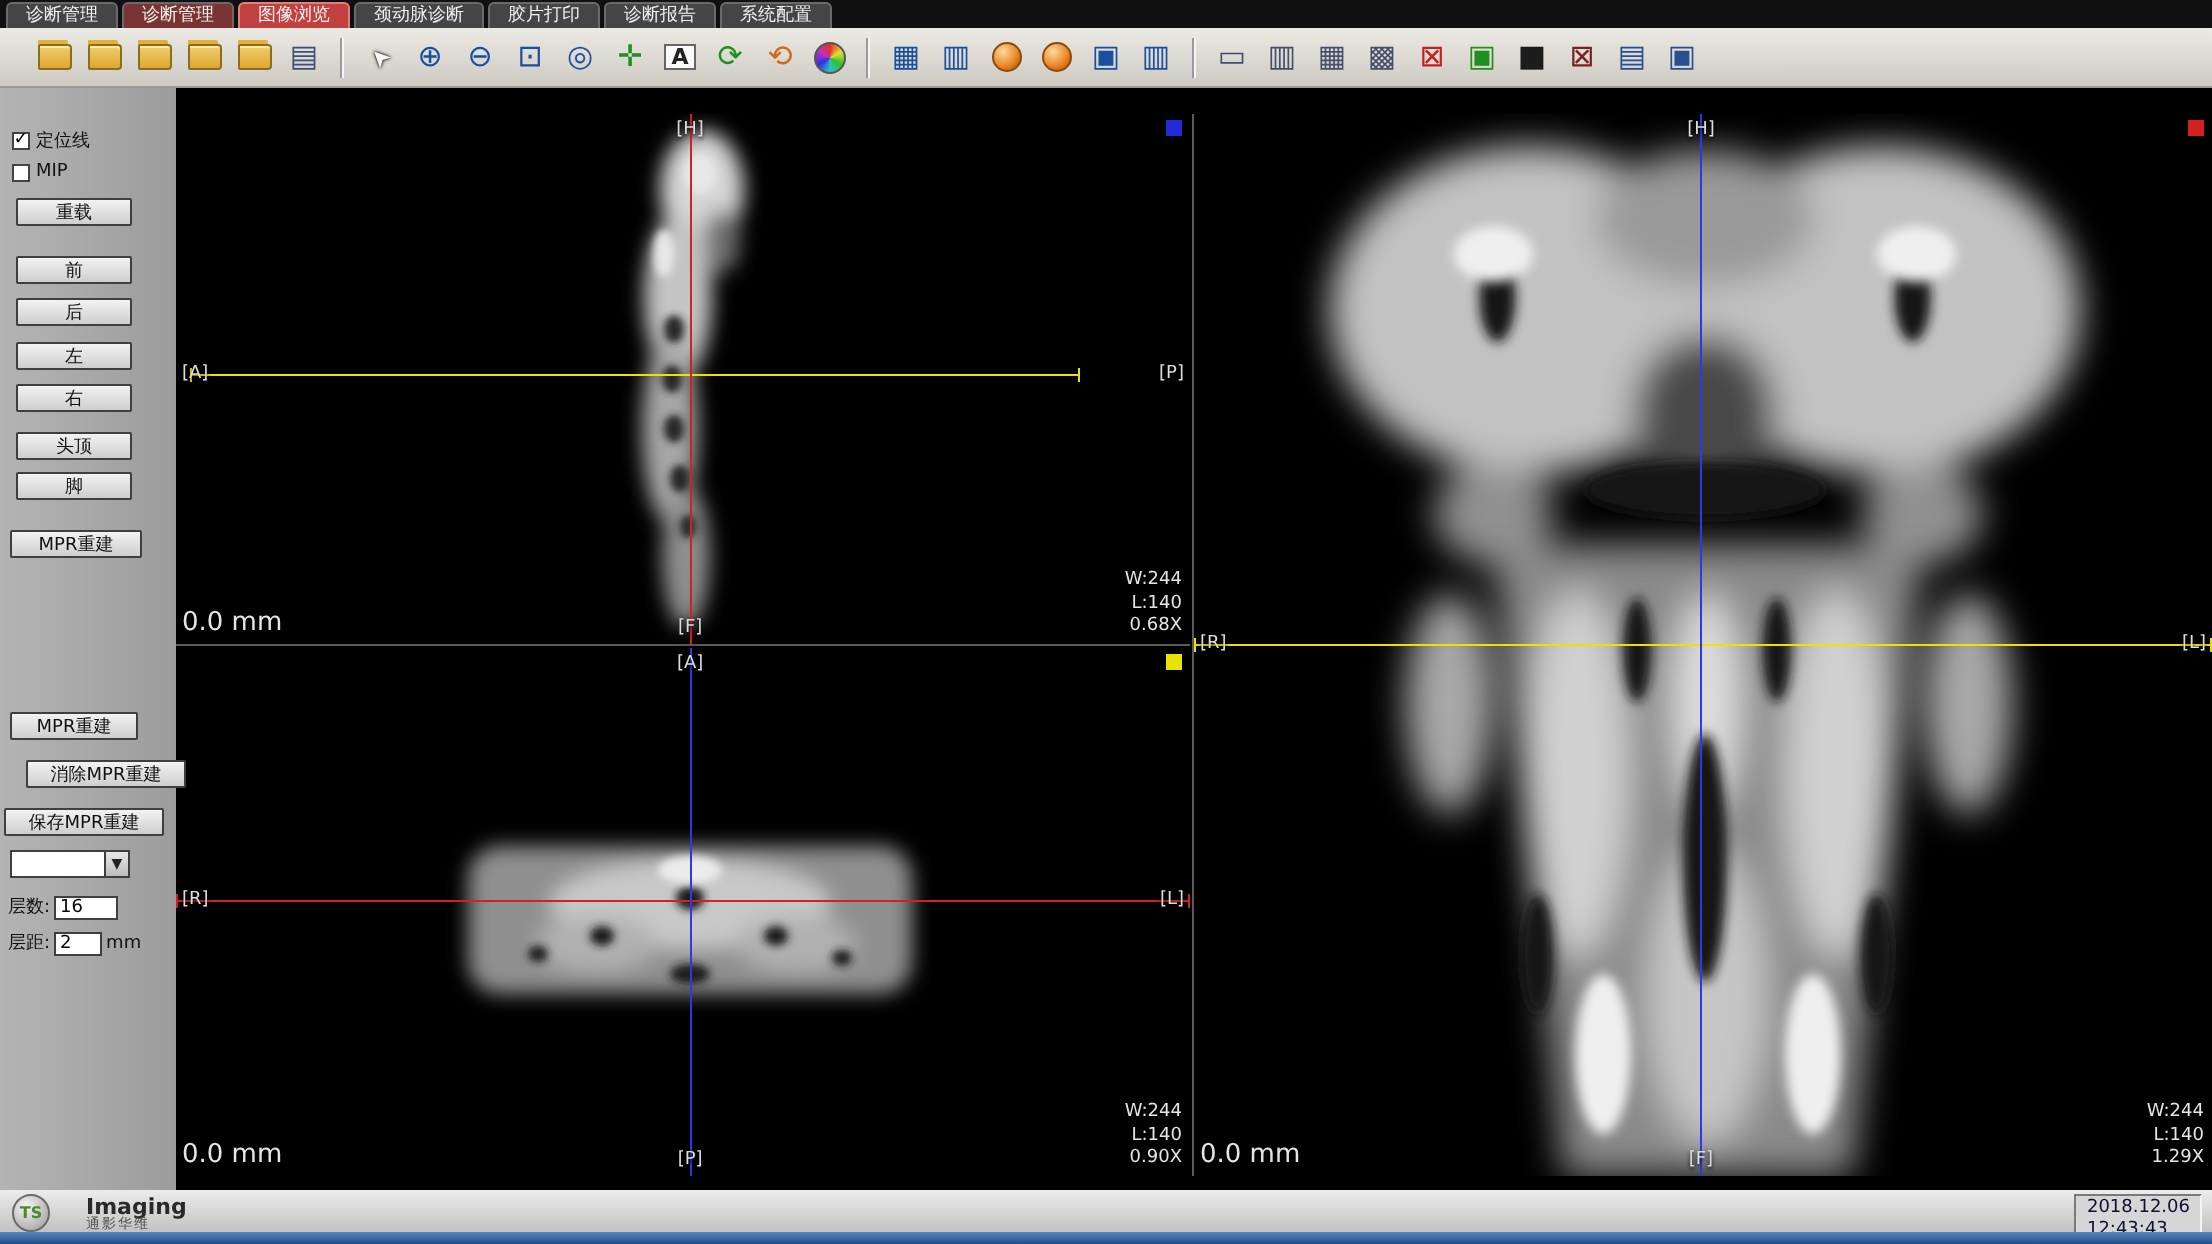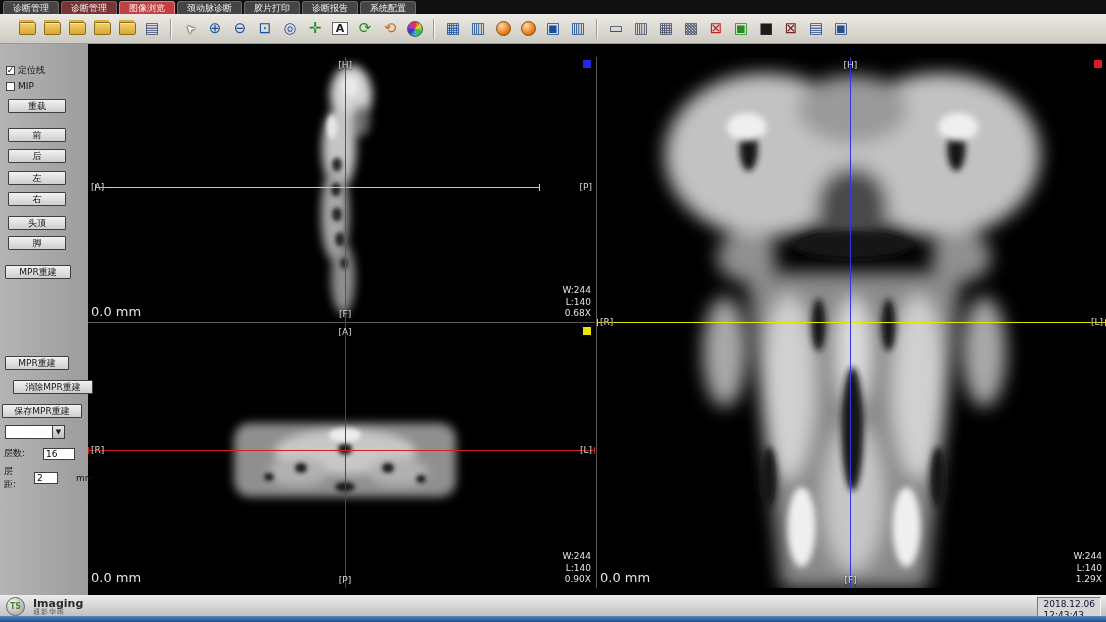--- a/index.html
+++ b/index.html
@@ -28,21 +28,21 @@
   .main{position:absolute;top:44px;left:0;width:1106px;height:551px;background:#000}
 
   
   .sidebar{position:absolute;left:0;top:0;width:88px;height:551px;background:linear-gradient(90deg,#b4b4b4,#9c9c9c);font-size:9px;color:#111;z-index:10}
   .chk-row{position:absolute;left:6px;display:flex;align-items:center;gap:3px;cursor:pointer;font-size:9px}
   .chk{width:9px;height:9px;background:#fff;border:1px solid #444;display:flex;align-items:center;justify-content:center;font-size:9px;line-height:9px;color:#000}
   .sbtn{position:absolute;height:14px;background:linear-gradient(#f2f2f2,#cecece);border:1px solid #3f3f3f;border-radius:1px;font-family:inherit;font-size:9px;color:#111;cursor:pointer;padding:0;white-space:nowrap}
   .combo{position:absolute;left:5px;top:381px;width:60px;height:14px;background:#fff;border:1px solid #3f3f3f;display:flex;cursor:pointer}
   .combo-val{flex:1}
   .combo-arrow{width:12px;background:linear-gradient(#e8e8e8,#bdbdbd);border-left:1px solid #3f3f3f;font-size:7px;display:flex;align-items:center;justify-content:center;color:#222}
-  .fld-row{position:absolute;left:4px;display:flex;align-items:center;gap:18px}
+  .fld-row{position:absolute;left:4px;display:flex;align-items:center;gap:2px}
   .num-input{width:32px;height:12px;border:1px solid #3f3f3f;background:#fff;font-size:9px;font-family:inherit;padding:0 2px}
   .num-input.short{width:24px}
 
   
   .viewport{position:absolute;background:#000;overflow:hidden}
   .vp-sagittal{left:88px;top:13px;width:507px;height:266px;border-bottom:1px solid #5a5a5a}
   .vp-axial{left:88px;top:280px;width:507px;height:264px}
   .vp-coronal{left:596px;top:13px;width:510px;height:531px;border-left:1px solid #5a5a5a}
   .mri{position:absolute;inset:0;width:100%;height:100%}
   .orient{position:absolute;color:#dcdcdc;font-size:9px;z-index:5;text-shadow:0 1px 2px #000}
@@ -60,21 +60,21 @@
   .xline.h.tick-ends::after{content:"";position:absolute;right:0;top:-3px;width:1px;height:7px;background:inherit}
   .corner{position:absolute;top:2px;right:3px;width:10px;height:10px;z-index:6;border:1px solid #000}
   .m-blue{background:#2428d8}
   .m-yellow{background:#e8e400}
   .m-red{background:#d42020}
   .wl{position:absolute;right:4px;bottom:3px;text-align:right;color:#e4e4e4;font-size:9px;line-height:1.25;z-index:5;text-shadow:0 1px 2px #000}
   .posmm{position:absolute;left:3px;bottom:3px;color:#e4e4e4;font-size:13px;z-index:5;text-shadow:0 1px 2px #000}
 
   
   .statusbar{position:absolute;left:0;top:595px;width:1106px;height:27px;background:linear-gradient(#ececec,#b6b6b6)}
-  .brand{position:absolute;left:6px;top:2px;display:flex;align-items:center;gap:8px}
+  .brand{position:absolute;left:6px;top:2px;display:flex;align-items:center;gap:18px}
   .logo-circle{width:19px;height:19px;border-radius:50%;background:radial-gradient(circle at 35% 30%,#f4f4f4,#9a9a9a);border:1px solid #6a6a6a;display:flex;align-items:center;justify-content:center}
   .logo-ts{font-size:8px;font-weight:bold;color:#4a8a2a}
   .brand-text{display:flex;flex-direction:column;line-height:1}
   .brand-name{font-size:11px;font-weight:bold;color:#2a2a2a}
   .brand-sub{font-size:7px;color:#555;letter-spacing:1px}
   .datetime-box{position:absolute;right:5px;top:2px;background:#d6d6d6;border:1px solid;border-color:#7a7a7a #f4f4f4 #f4f4f4 #7a7a7a;padding:1px 5px;font-size:9px;line-height:1.2;color:#101030;text-align:left;display:flex;flex-direction:column}
   .status-bottom-strip{position:absolute;left:0;bottom:0;width:100%;height:6px;background:linear-gradient(#5a86bd,#1d4e89)}
 </style>
 </head>
 <body>

